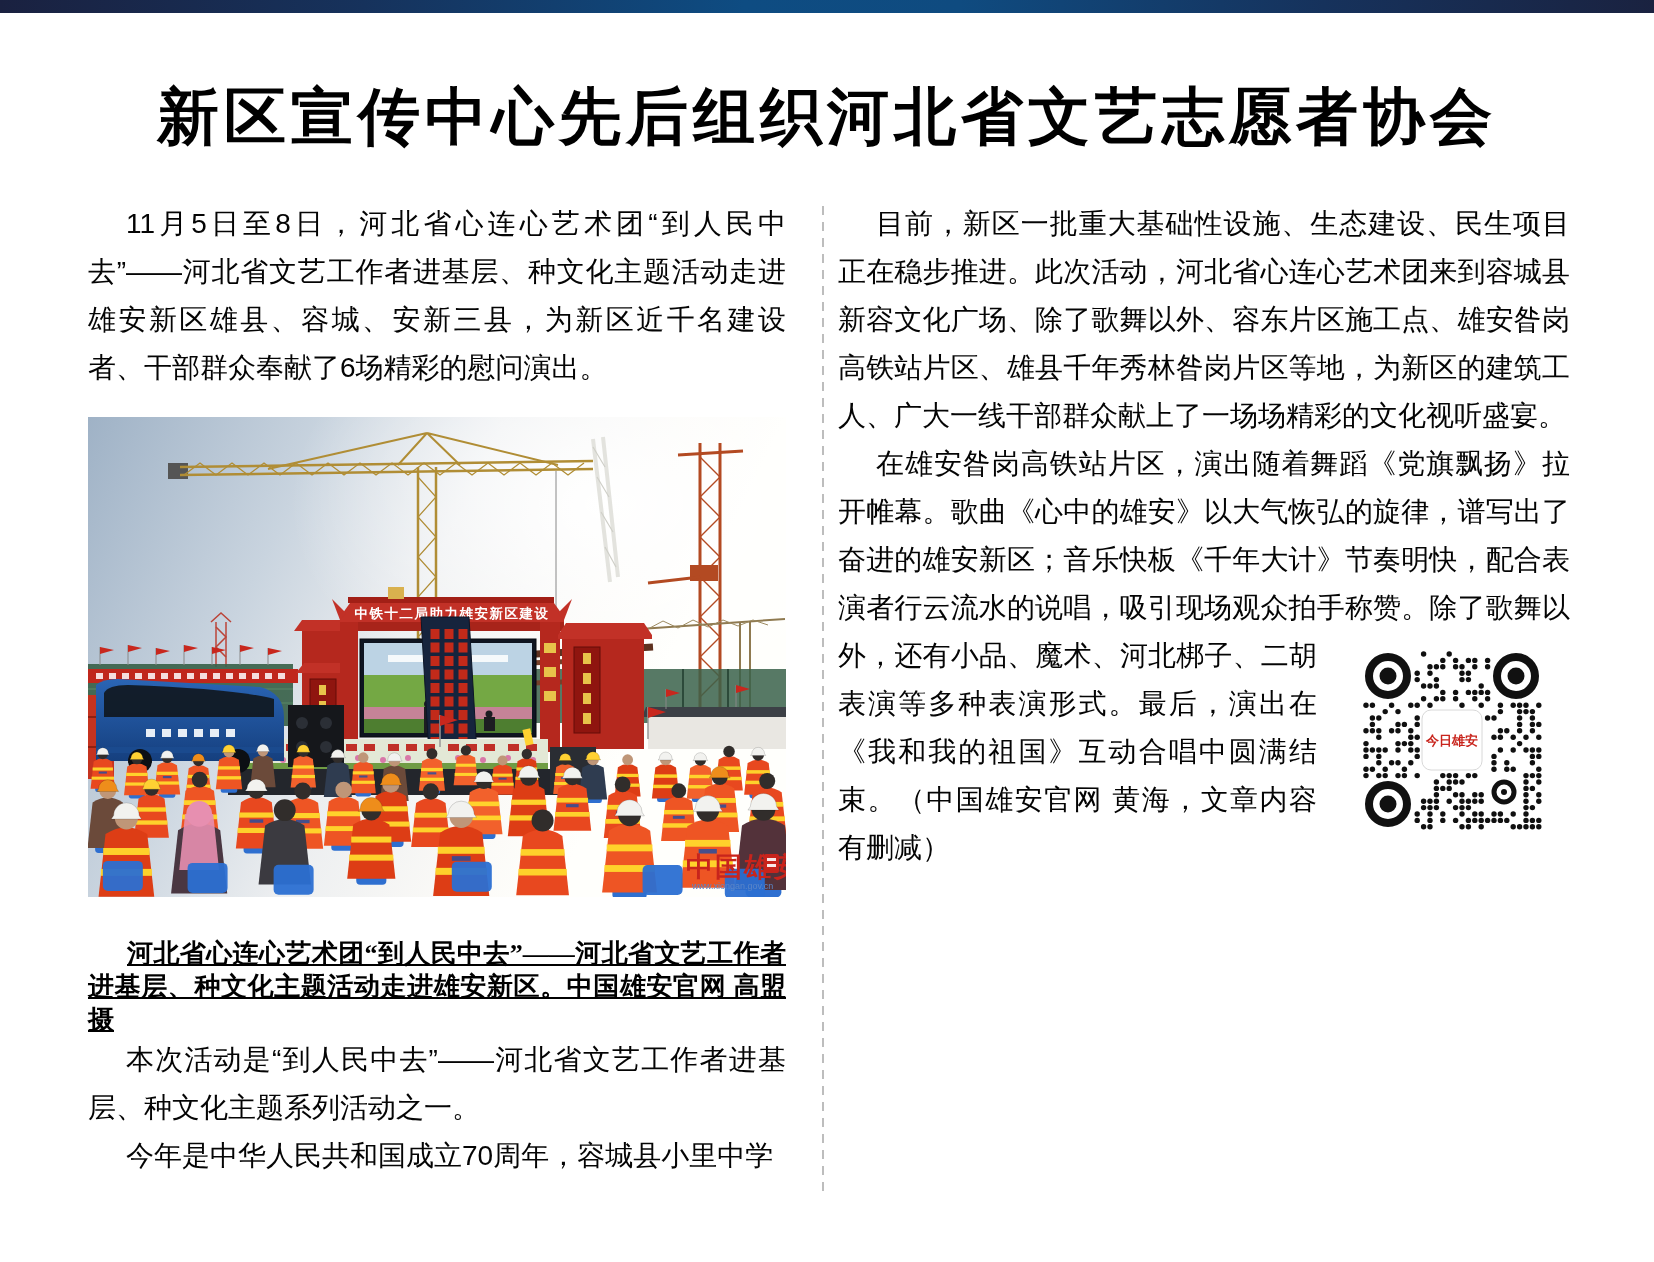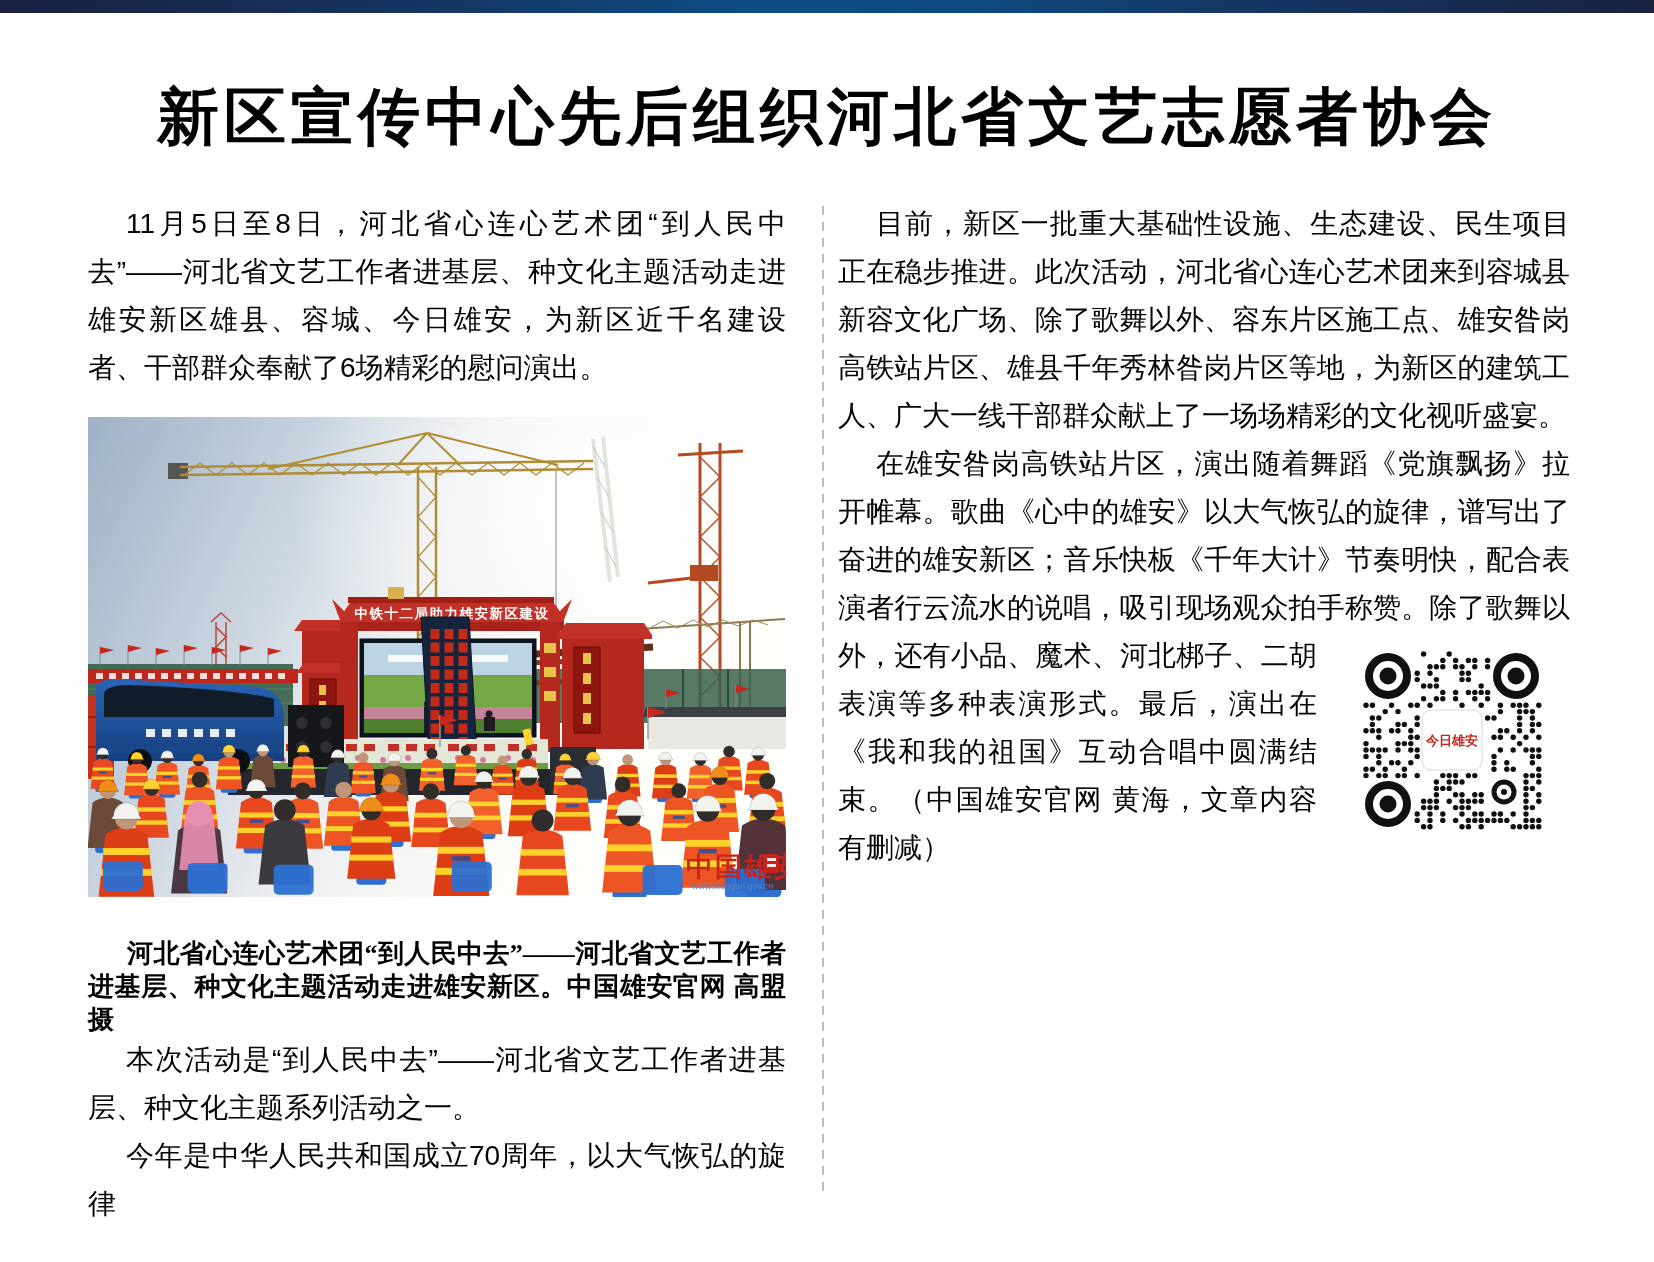--- a/index.html
+++ b/index.html
@@ -11,37 +11,37 @@
        font-family:"Liberation Serif","DejaVu Serif",serif;font-weight:bold;font-size:62px;
        line-height:90px;letter-spacing:5px;color:#000;}
   .col-left{position:absolute;left:88px;top:200px;width:698px;}
   .col-right{position:absolute;left:838px;top:200px;width:732px;}
   .divider{position:absolute;left:822px;top:206px;width:2px;height:992px;
        background:repeating-linear-gradient(180deg,#bdbdbd 0 9px,transparent 9px 16px);}
   p.body{margin:0;font-size:28px;line-height:48px;text-align:justify;text-indent:38px;color:#040404;}
   .photo-fig{margin:25px 0 0 0;width:698px;height:480px;position:relative;text-align:center;}
   .photo-fig svg{display:block;width:698px;height:480px;}
   .caption{margin:40px 0 0 0;font-family:"Liberation Serif","DejaVu Serif",serif;font-weight:bold;
-       font-size:26px;line-height:33px;text-align:justify;text-indent:39px;color:#000;}
+       font-size:26px;line-height:33px;text-align:justify;text-indent:39px;color:#000;text-decoration:underline;}
   .after-photo{margin-top:28px;}
   .qr-strut{float:right;width:0;height:209px;}
   .qr-block{float:right;clear:right;width:237px;margin-left:16px;text-align:center;}
   .qr-block svg{display:block;margin:0 auto;width:182px;height:182px;}
 </style>
 </head>
 <body>
 
 <div class="topbar"></div>
 
 <h1 class="page-title">新区宣传中心先后组织河北省文艺志愿者协会</h1>
 
 <div class="divider"></div>
 
 <div class="col-left">
-  <p class="body">11月5日至8日，河北省心连心艺术团“到人民中去”——河北省文艺工作者进基层、种文化主题活动走进雄安新区雄县、容城、今日雄安，为新区近千名建设者、干部群众奉献了6场精彩的慰问演出。</p>
+  <p class="body">11月5日至8日，河北省心连心艺术团“到人民中去”——河北省文艺工作者进基层、种文化主题活动走进雄安新区雄县、容城、安新三县，为新区近千名建设者、干部群众奉献了6场精彩的慰问演出。</p>
 
   <figure class="photo-fig">
     <svg viewBox="0 0 698 480" preserveAspectRatio="none">
       <defs>
         <linearGradient id="sky" x1="0" y1="0" x2="0.9" y2="0.3">
           <stop offset="0" stop-color="#9fb2c6"></stop>
             <stop offset="0.35" stop-color="#c9d4df"></stop>
           <stop offset="0.6" stop-color="#eceef0"></stop>
             <stop offset="0.85" stop-color="#fbfaf7"></stop>
           <stop offset="1" stop-color="#fffffc"></stop>
@@ -571,21 +571,21 @@
         <rect x="676" y="437" width="15" height="19" rx="2" fill="#c8241c"></rect>
         <rect x="679" y="441" width="9" height="3" fill="#ffffff" opacity="0.9"></rect>
         <rect x="679" y="447" width="9" height="3" fill="#ffffff" opacity="0.9"></rect>
         <text x="604" y="472" font-size="9" fill="#5a86c8" font-family="Liberation Sans, sans-serif">www.xiongan.gov.cn</text>
       </g>
     </svg>
   </figure>
 
   <p class="caption">河北省心连心艺术团“到人民中去”——河北省文艺工作者进基层、种文化主题活动走进雄安新区。中国雄安官网 高盟 摄</p>
   <p class="body after-photo">本次活动是“到人民中去”——河北省文艺工作者进基层、种文化主题系列活动之一。</p>
-  <p class="body">今年是中华人民共和国成立70周年，以大气恢弘的旋律</p>
+  <p class="body">今年是中华人民共和国成立70周年，容城县小里中学</p>
 </div>
 
 <div class="col-right">
   <p class="body">目前，新区一批重大基础性设施、生态建设、民生项目正在稳步推进。此次活动，河北省心连心艺术团来到容城县新容文化广场、除了歌舞以外、容东片区施工点、雄安昝岗高铁站片区、雄县千年秀林昝岗片区等地，为新区的建筑工人、广大一线干部群众献上了一场场精彩的文化视听盛宴。</p>
 
   <div class="qr-strut"></div>
   <div class="qr-block">
     <svg viewBox="0 0 182 182">
       <rect x="0" y="0" width="182" height="182" fill="#ffffff"></rect>
       <g class="qr-dots">

